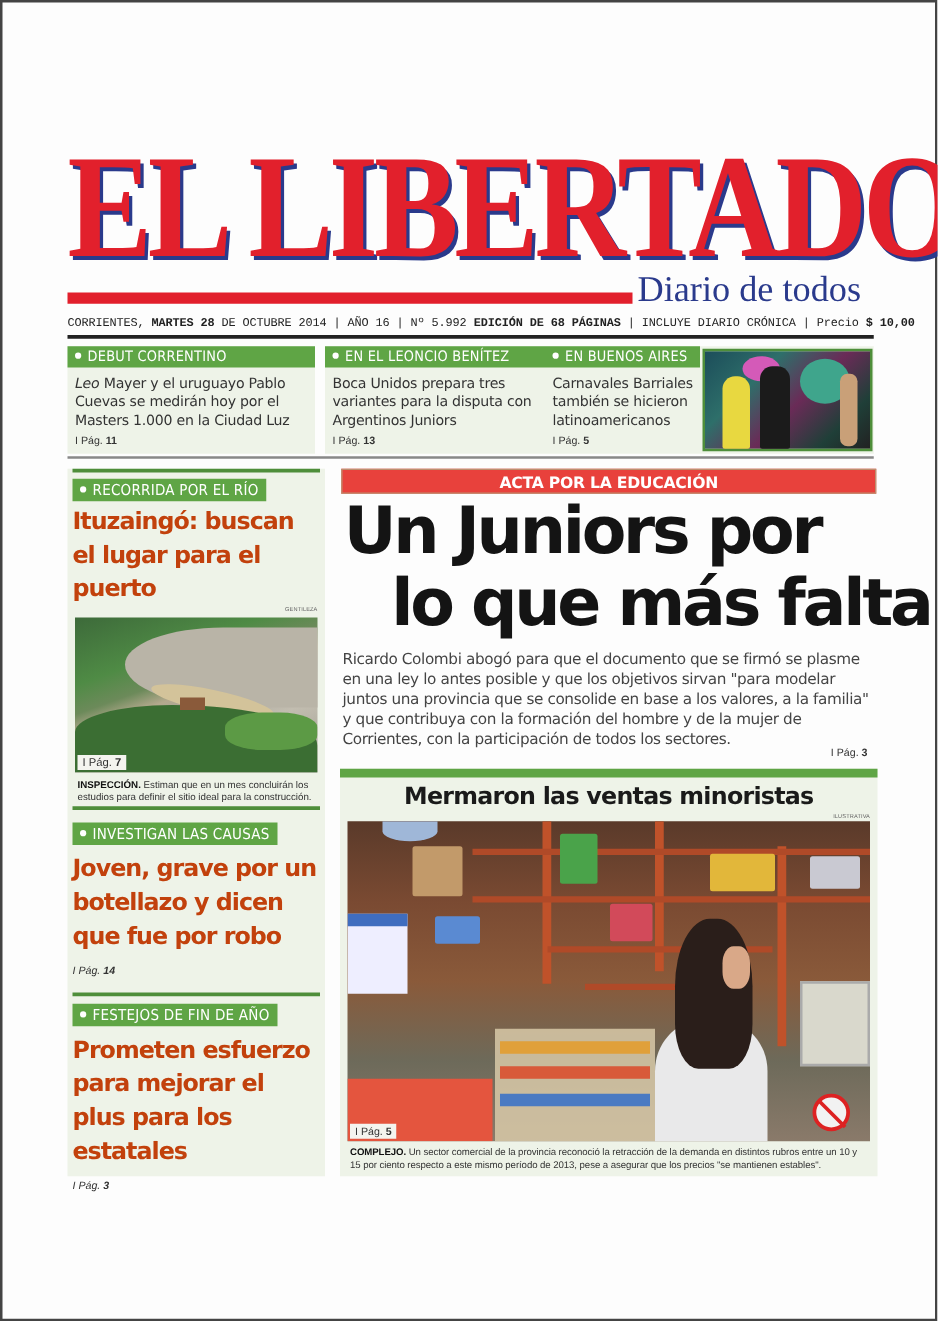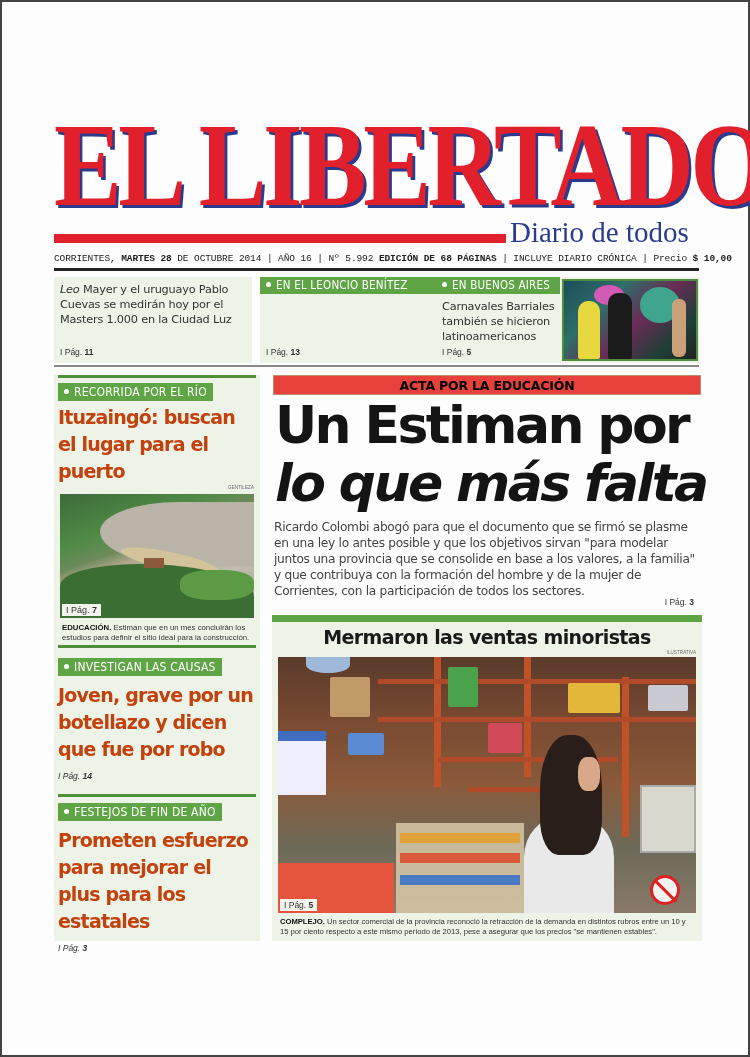--- a/index.html
+++ b/index.html
@@ -72,24 +72,24 @@
   .photo-river .lawn { position: absolute; left: 120px; top: 76px; width: 74px; height: 30px; background: #5c9a45; border-radius: 40%; }
   .photo-river .building { position: absolute; left: 84px; top: 64px; width: 20px; height: 10px; background: #8a5a3a; }
   .photo-pag { position: absolute; left: 2px; bottom: 2px; background: #f4f4ef; padding: 1px 4px; font-family: "Liberation Sans", sans-serif; font-size: 9px; color: #333; }
   .photo-pag b { font-weight: bold; }
   .caption { font-family: "Liberation Sans", sans-serif; font-size: 7.8px; line-height: 10px; color: #333; padding: 5px 6px 0 8px; }
   .caption b { font-weight: bold; color: #111; }
   .left-sec .pag { padding-left: 4px; font-style: italic; }
 
   
   .main-col { position: absolute; left: 270px; top: 373px; width: 430px; }
-  .main-kicker { margin: 0 1px; height: 20px; background: #e8413c; color: #000000; text-align: center; font-family: "DejaVu Sans", sans-serif; font-weight: bold; font-size: 12.5px; line-height: 20px; letter-spacing: -0.2px; border: 1px solid #bd8e6e; }
+  .main-kicker { margin: 0 1px; height: 20px; background: #e8413c; color: #ffffff; text-align: center; font-family: "DejaVu Sans", sans-serif; font-weight: bold; font-size: 12.5px; line-height: 20px; letter-spacing: -0.2px; border: 1px solid #bd8e6e; }
   .main-head { font-family: "DejaVu Sans", sans-serif; font-weight: bold; color: #141414; font-size: 52px; line-height: 52px; letter-spacing: -2.6px; padding-left: 3px; white-space: nowrap; }
   .main-head.l1 { margin-top: 4px; }
-  .main-head.l2 { font-style: italic; margin-top: 6px; }
+  .main-head.l2 { margin-top: 6px; margin-left: 38px; }
   .main-body { font-family: "DejaVu Sans", sans-serif; font-size: 12.2px; line-height: 16px; color: #444; padding: 10px 2px 0 2px; letter-spacing: -0.3px; }
   .main-pag { text-align: right; padding-right: 8px; margin-top: -2px; }
 
   .second-story { position: absolute; left: 270px; top: 613px; width: 430px; height: 326px; background: #eef3e8; }
   .second-story .bar { height: 7px; background: #5fa545; }
   .second-head { text-align: center; font-family: "DejaVu Sans", sans-serif; font-weight: bold; font-size: 19px; line-height: 26px; color: #1a1a1a; letter-spacing: -0.6px; padding-top: 2px; }
   .second-story .credit { margin-top: 0px; padding-right: 6px; }
   .photo-shop {
     position: relative; margin: 2px 6px 0 6px; width: 418px; height: 256px; overflow: hidden;
     background: linear-gradient(180deg, #5a3a2a 0%, #7a4a32 25%, #8a5a3a 50%, #6d6a5a 75%, #8a7a6a 100%);
@@ -126,26 +126,28 @@
     <b>MARTES 28</b>
     <span>DE OCTUBRE 2014 | AÑO 16 | Nº 5.992</span>
     <b>EDICIÓN DE 68 PÁGINAS</b>
     <span>| INCLUYE DIARIO CRÓNICA | Precio</span>
     <b>$ 10,00</b>
   </div>
   <div class="rule-top"></div>
 
   <div class="teaser-row">
     <div class="teaser" style="left:0; width:198px;">
+      <span class="kicker"><span class="dot"></span><span>DEBUT CORRENTINO</span></span>
       <div class="teaser-text"><i>Leo</i><span> Mayer y el uruguayo Pablo Cuevas se medirán hoy por el Masters 1.000 en la Ciudad Luz</span></div>
       <div class="pag"><span>I Pág.</span> <b>11</b></div>
     </div>
 
     <div class="teaser" style="left:206px; width:176px;">
       <span class="kicker"><span class="dot"></span><span>EN EL LEONCIO BENÍTEZ</span></span>
+      <div class="teaser-text">Boca Unidos prepara tres variantes para la disputa con Argentinos Juniors</div>
       <div class="pag"><span>I Pág.</span> <b>13</b></div>
     </div>
 
     <div class="teaser" style="left:382px; width:263px;">
       <span class="kicker" style="width:124px;"><span class="dot"></span><span>EN BUENOS AIRES</span></span>
       <div class="teaser-text" style="width:128px;">Carnavales Barriales también se hicieron latinoamericanos</div>
       <div class="pag"><span>I Pág.</span> <b>5</b></div>
     </div>
     <div class="photo-carnaval" style="left:508px;">
       <div class="feather1"></div>
@@ -164,41 +166,41 @@
       <div class="left-head">Ituzaingó: buscan el lugar para el puerto</div>
       <div class="credit">GENTILEZA</div>
       <div class="photo-river">
         <div class="water"></div>
         <div class="shore"></div>
         <div class="trees"></div>
         <div class="lawn"></div>
         <div class="building"></div>
         <div class="photo-pag"><span>I Pág.</span> <b>7</b></div>
       </div>
-      <div class="caption"><b>EDUCACIÓN.</b><span> Estiman que en un mes concluirán los estudios para definir el sitio ideal para la construcción.</span></div>
+      <div class="caption"><b>INSPECCIÓN.</b><span> Estiman que en un mes concluirán los estudios para definir el sitio ideal para la construcción.</span></div>
     </div>
 
     <div class="left-sec" style="top:270px;">
       <div class="sec-rule"></div>
       <span class="kicker" style="margin-top:10px;"><span class="dot"></span><span>INVESTIGAN LAS CAUSAS</span></span>
       <div class="left-head" style="padding-top:6px;">Joven, grave por un botellazo y dicen que fue por robo</div>
       <div class="pag" style="margin-top:8px;"><span>I Pág.</span> <b>14</b></div>
     </div>
 
     <div class="left-sec" style="top:419px;">
       <div class="sec-rule"></div>
       <span class="kicker" style="margin-top:6px;text-align:right;"><span class="dot"></span><span>FESTEJOS DE FIN DE AÑO</span></span>
       <div class="left-head" style="padding-top:6px;">Prometen esfuerzo para mejorar el plus para los estatales</div>
       <div class="pag" style="margin-top:8px;"><span>I Pág.</span> <b>3</b></div>
     </div>
   </div>
 
   <div class="main-col">
     <div class="main-kicker">ACTA POR LA EDUCACIÓN</div>
-    <div class="main-head l1">Un Estiman por</div>
+    <div class="main-head l1">Un Juniors por</div>
     <div class="main-head l2">lo que más falta</div>
     <div class="main-body">Ricardo Colombi abogó para que el documento que se firmó se plasme en una ley lo antes posible y que los objetivos sirvan "para modelar juntos una provincia que se consolide en base a los valores, a la familia" y que contribuya con la formación del hombre y de la mujer de Corrientes, con la participación de todos los sectores.</div>
     <div class="pag main-pag"><span>I Pág.</span> <b>3</b></div>
   </div>
 
   <div class="second-story">
     <div class="bar"></div>
     <div class="second-head">Mermaron las ventas minoristas</div>
     <div class="credit">ILUSTRATIVA</div>
     <div class="photo-shop">

